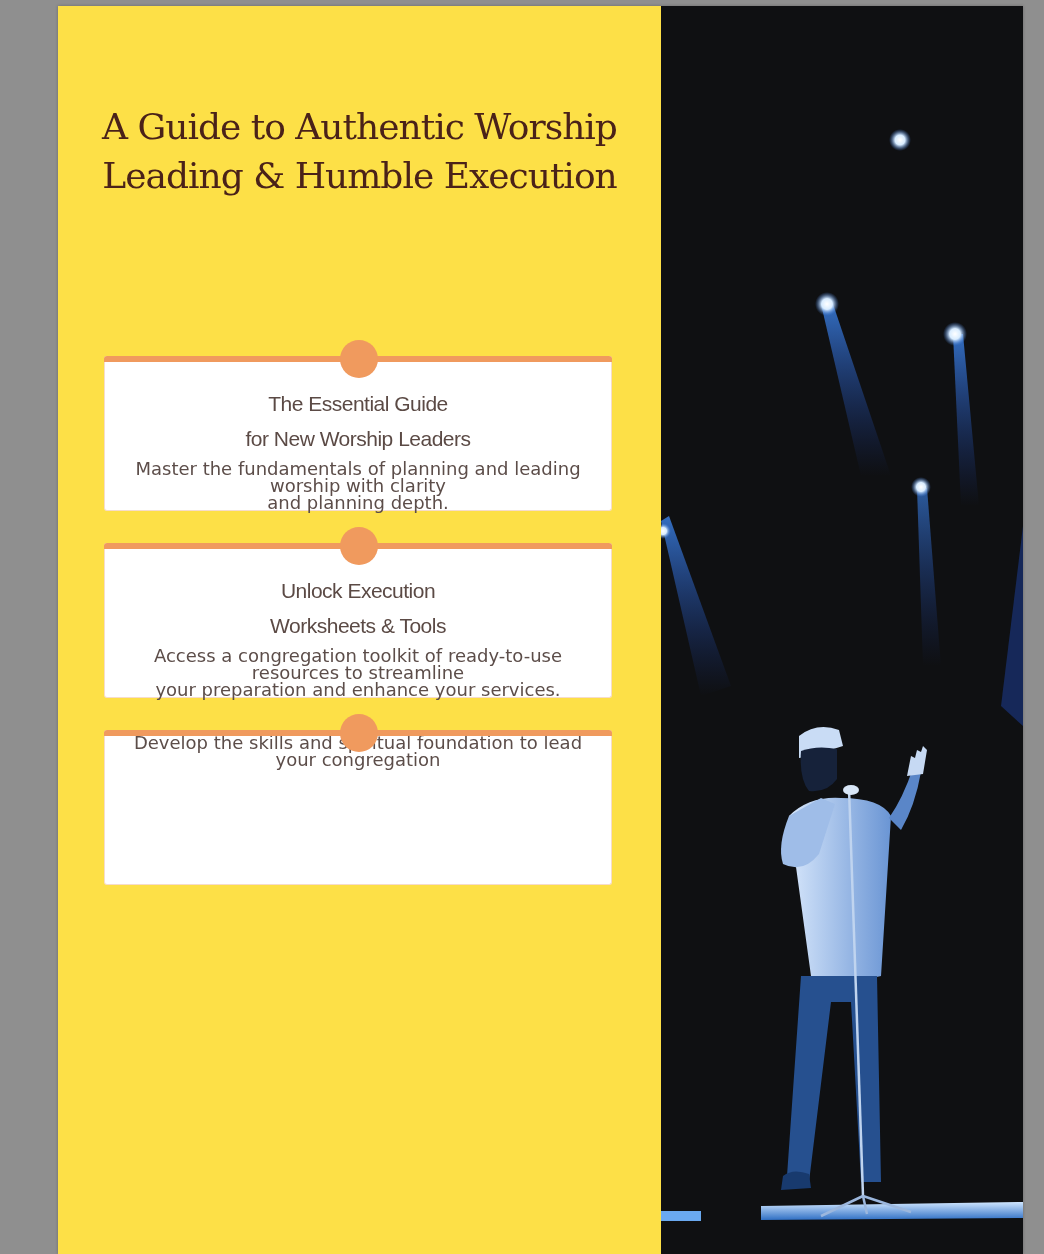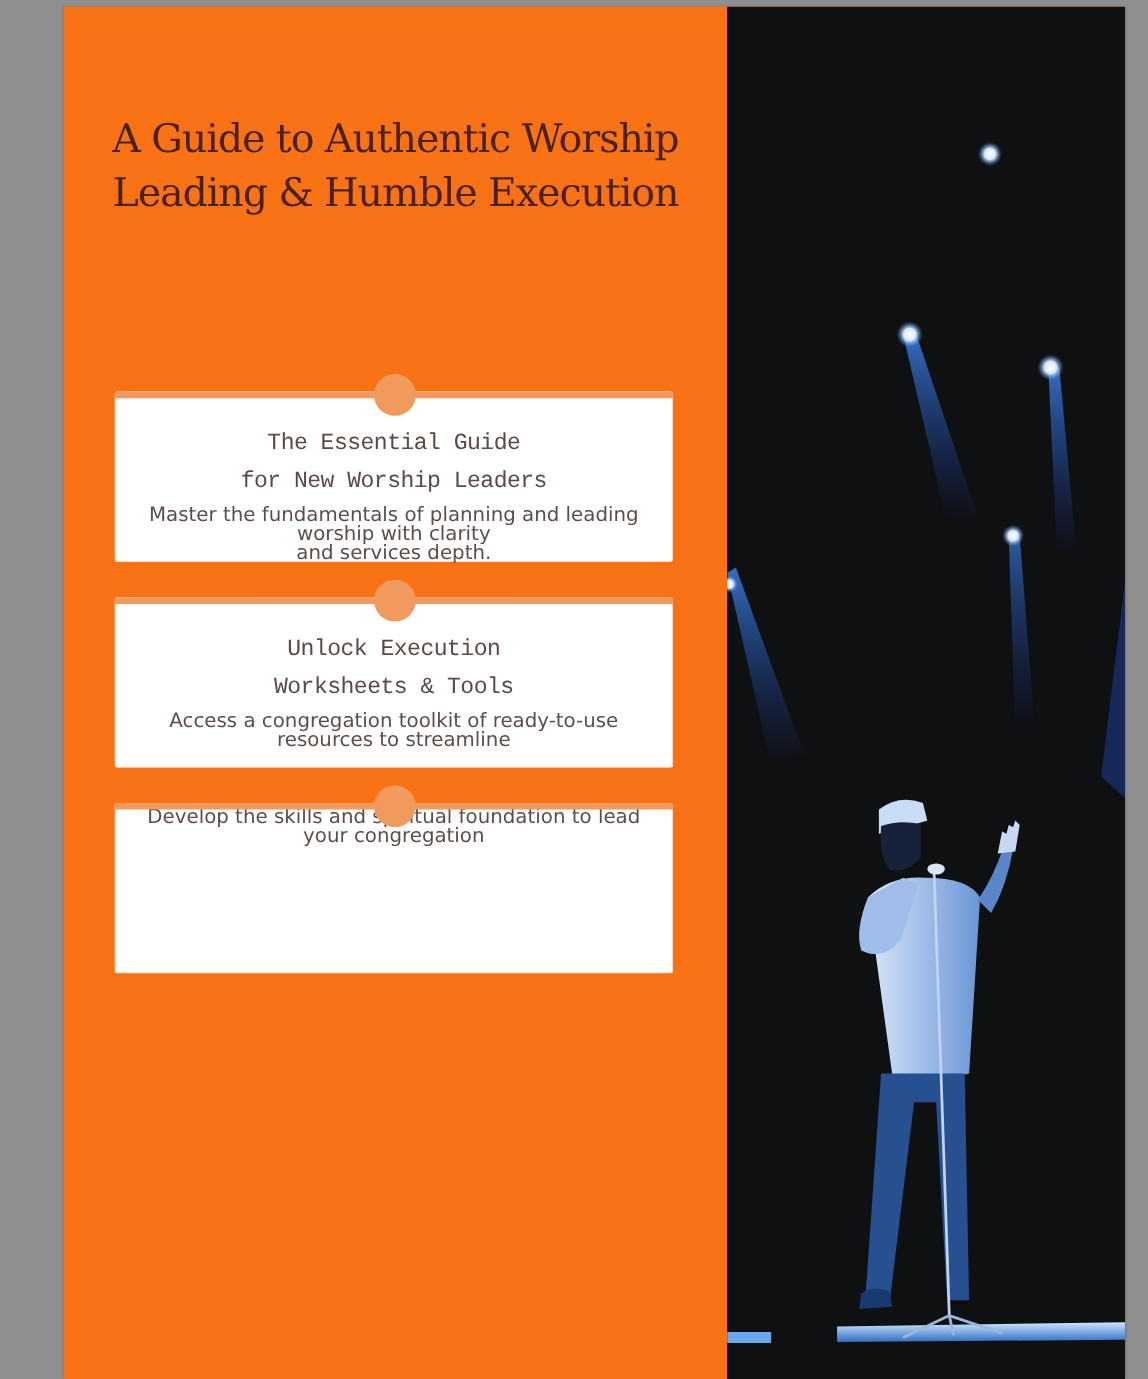--- a/index.html
+++ b/index.html
@@ -3,21 +3,21 @@
 <meta charset="utf-8">
 <style>
   html, body { margin:0; padding:0; }
   body {
     width:1044px; height:1254px; overflow:hidden;
     background:#8f8f8f; position:relative;
     font-family:"Liberation Sans", sans-serif;
   }
   .page {
     position:absolute; left:58px; top:6px; width:965px; height:1248px;
-    background:#f97316; overflow:hidden;
+    background:#fde047; overflow:hidden;
     box-shadow:0 0 3px rgba(0,0,0,0.25);
   }
   .left-col { position:absolute; left:0; top:0; width:603px; height:100%; }
   .title {
     position:absolute; left:0; top:96px; width:603px; text-align:center;
     font-family:"DejaVu Serif", serif; color:#4a2219;
     font-size:36px; line-height:49px; letter-spacing:-1px; margin:0; font-weight:normal;
   }
   .card {
     position:absolute; left:46px; width:508px;
@@ -27,21 +27,21 @@
   .card .bar {
     position:absolute; left:-1px; right:-1px; top:0; height:6px;
     background:#f09a5e; border-radius:3px 3px 0 0;
   }
   .card .dot {
     position:absolute; left:235px; top:-16px; width:38px; height:38px;
     border-radius:50%; background:#f09a5e;
   }
   .card .heading {
     margin:0; padding-top:30px; text-align:center;
-    font-family:Liberation Mono, monospace; font-weight:normal;
+    font-family:Liberation Sans, sans-serif; font-weight:normal;
     color:#5b4a45; font-size:21px; line-height:35px; letter-spacing:-0.5px;
   }
   .card .heading span { display:block; }
   .card .desc {
     margin:4px 0 0 0; text-align:center; color:#5c4d49;
     font-family:"DejaVu Sans", sans-serif; font-size:18px; line-height:17px;
     padding:0 14px;
   }
   .card .desc span { display:block; }
 
@@ -63,33 +63,34 @@
 
     <div class="card" style="top:350px;height:155px;">
       <div class="bar"></div>
       <div class="dot"></div>
       <h2 class="heading">
         <span>The Essential Guide</span>
         <span>for New Worship Leaders</span>
       </h2>
       <p class="desc">
         <span>Master the fundamentals of planning and leading worship with clarity</span>
-        <span>and services depth.</span>
+        <span>and planning depth.</span>
       </p>
     </div>
 
     <div class="card" style="top:537px;height:155px;">
       <div class="bar"></div>
       <div class="dot"></div>
       <h2 class="heading">
         <span>Unlock Execution</span>
         <span>Worksheets &amp; Tools</span>
       </h2>
       <p class="desc">
         <span>Access a congregation toolkit of ready-to-use resources to streamline</span>
+        <span>your preparation and enhance your services.</span>
       </p>
     </div>
 
     <div class="card" style="top:724px;height:155px;">
       <div class="bar"></div>
       <div class="dot"></div>
       <p class="desc">
         <span>Develop the skills and spiritual foundation to lead your congregation</span>
       </p>
     </div>

